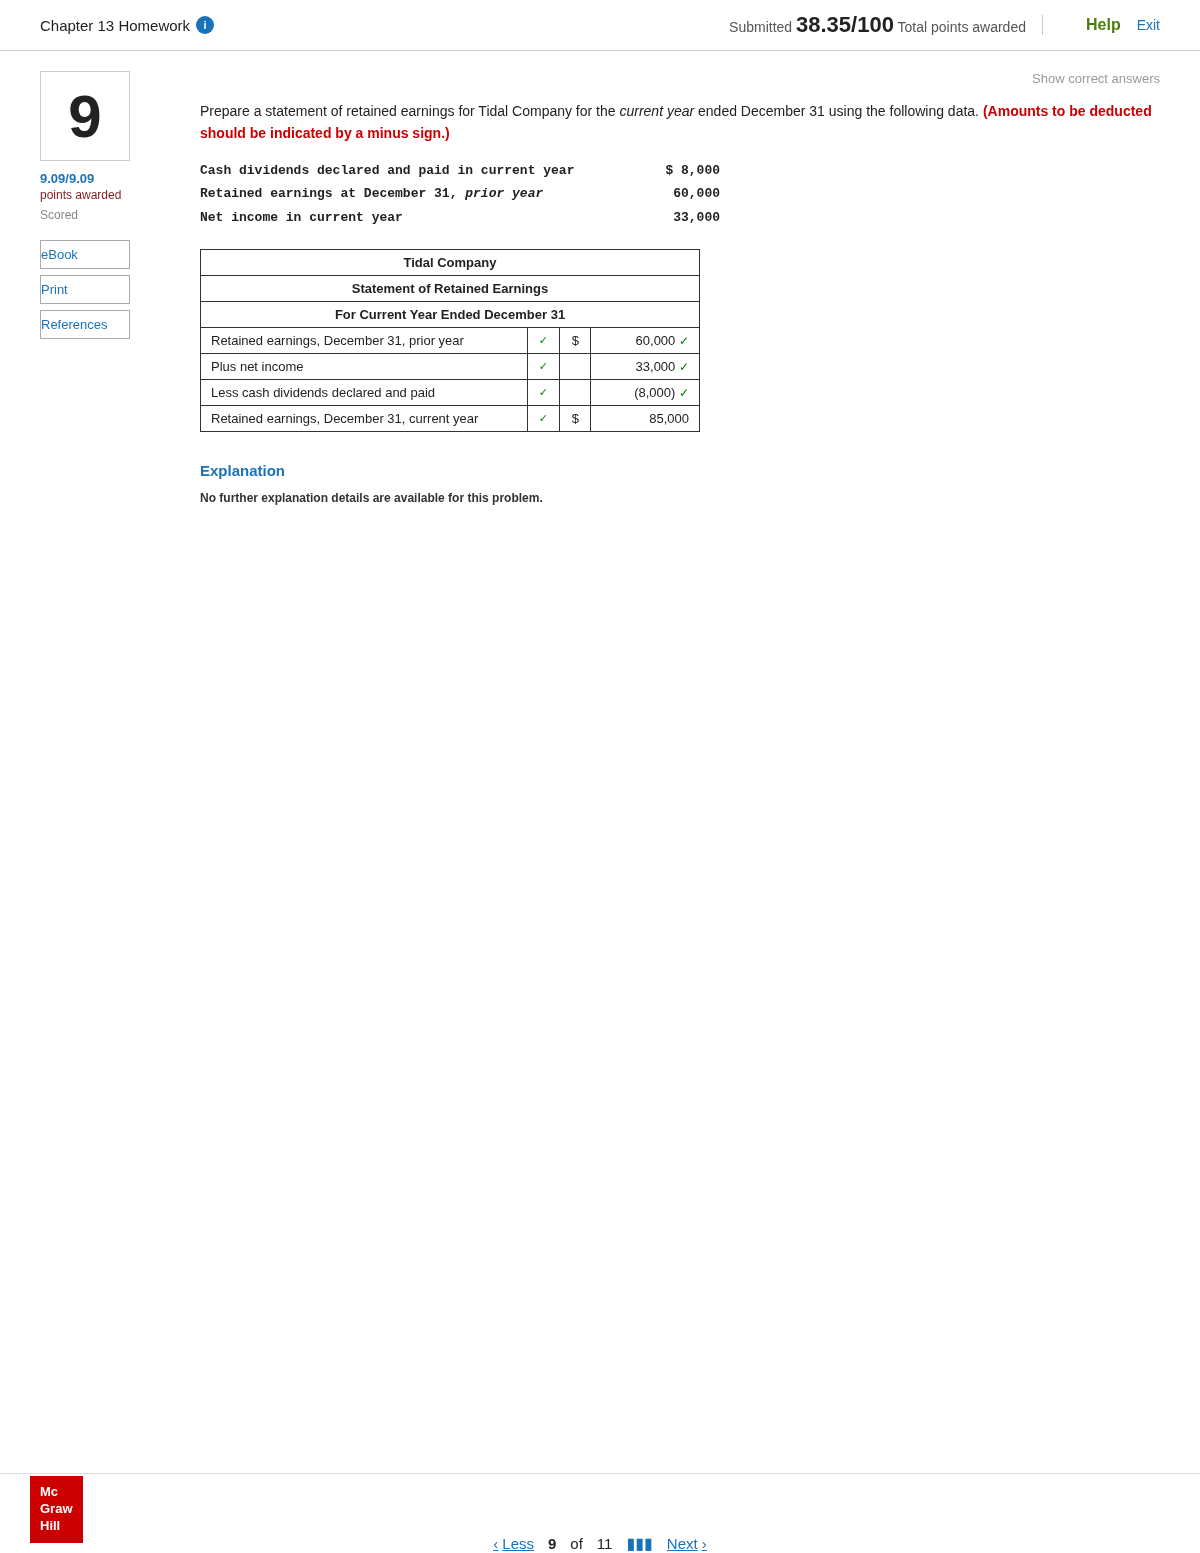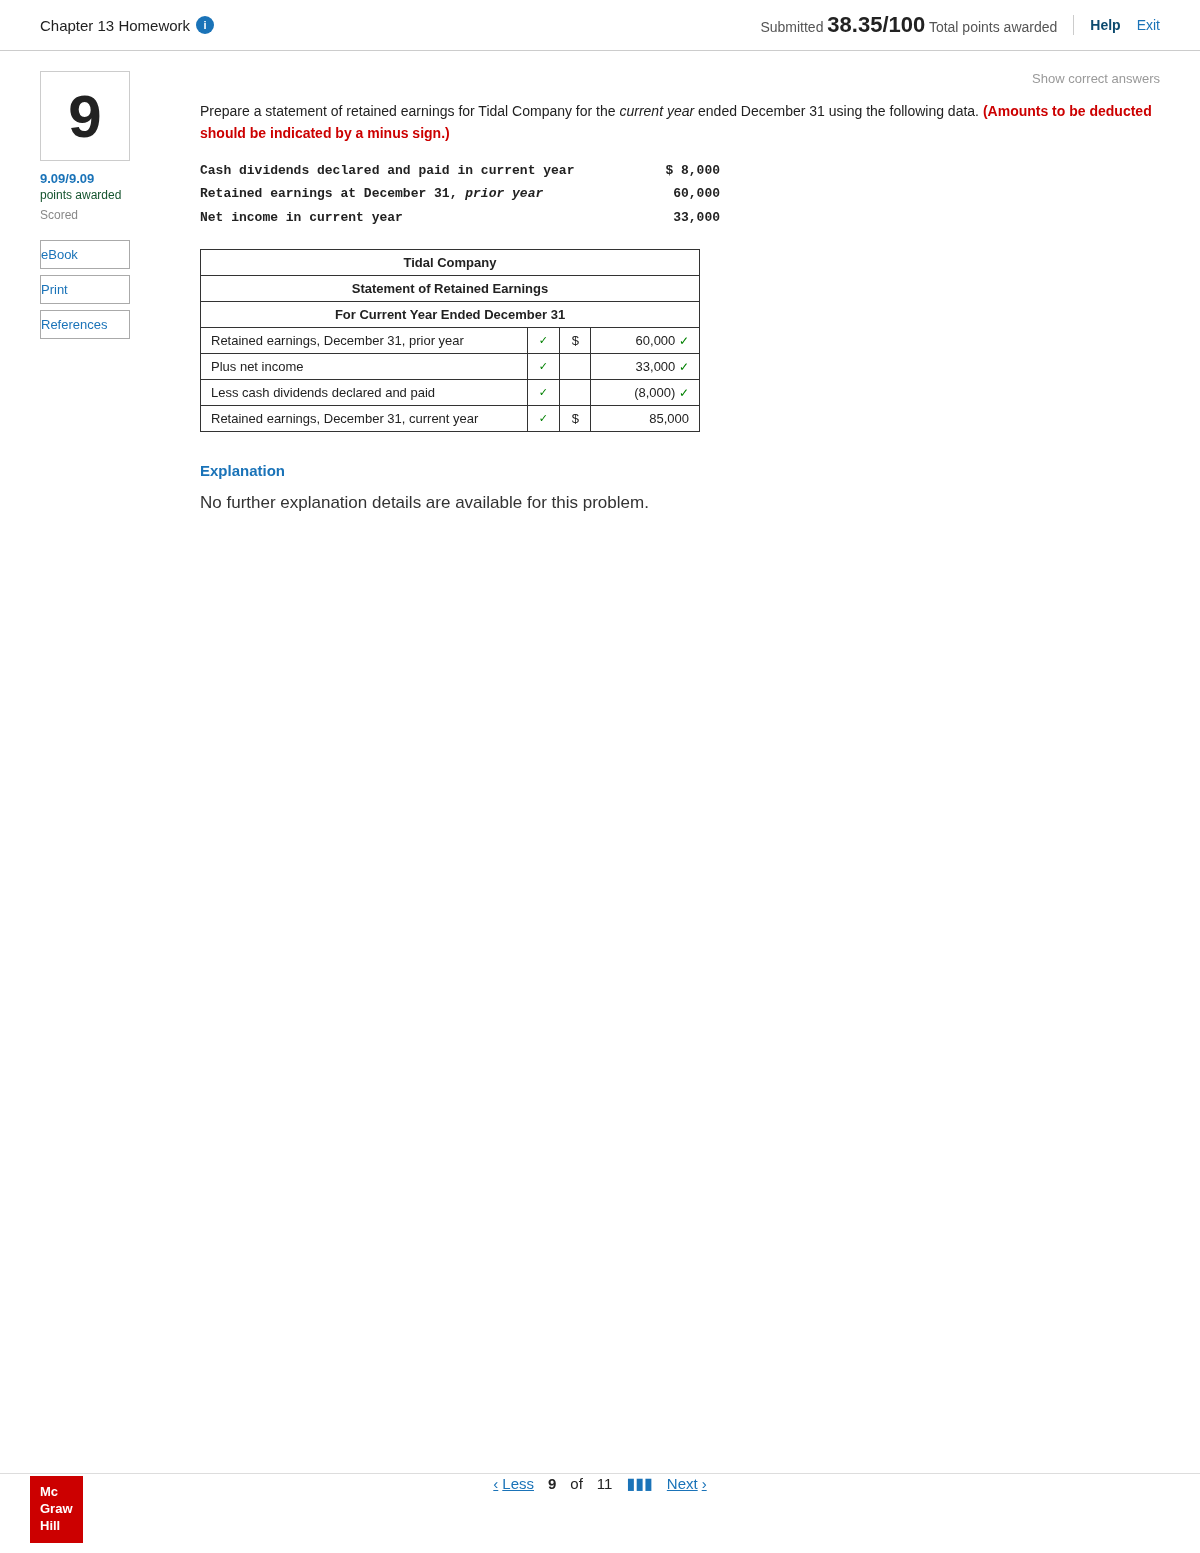--- a/index.html
+++ b/index.html
@@ -5,31 +5,31 @@
     * { box-sizing: border-box; margin: 0; padding: 0; }
     body { font-family: Arial, sans-serif; font-size: 14px; color: #222; background: #fff; width: 1200px; min-height: 1553px; position: relative; }
 
     
     .header { display: flex; align-items: center; padding: 12px 40px; border-bottom: 1px solid #ccc; }
     .header-title { font-size: 15px; color: #222; font-weight: normal; }
     .info-icon { display: inline-flex; align-items: center; justify-content: center; background: #1a73b8; color: #fff; border-radius: 50%; width: 18px; height: 18px; font-size: 11px; margin-left: 6px; font-weight: bold; }
     .header-score { margin-left: auto; font-size: 14px; color: #555; }
     .header-score span.score-val { font-size: 22px; color: #222; font-weight: bold; }
     .header-divider { width: 1px; height: 20px; background: #ccc; margin: 0 16px; }
-    .header-help { color: #0c4a6e; font-weight: bold; font-size: 14px; cursor: pointer; text-decoration: none; }
+    .header-help { color: #4d7c0f; font-weight: bold; font-size: 16px; cursor: pointer; text-decoration: none; margin-left: 27px; }
     .header-exit { color: #1a73b8; font-size: 14px; cursor: pointer; text-decoration: none; margin-left: 16px; }
 
     
     .main { display: flex; padding: 20px 40px; }
 
     
     .sidebar { width: 140px; flex-shrink: 0; }
     .question-number-box { width: 90px; height: 90px; border: 1px solid #ccc; display: flex; align-items: center; justify-content: center; font-size: 60px; font-weight: bold; color: #222; margin-bottom: 10px; }
     .points-info { font-size: 13px; color: #1a73b8; font-weight: bold; }
-    .points-awarded-label { font-size: 12px; color: #14532d; margin-top: 2px; }
+    .points-awarded-label { font-size: 12px; color: #7f1d1d; margin-top: 2px; }
     .scored-label { font-size: 12px; color: #888; margin-top: 6px; margin-bottom: 18px; }
     .sidebar-btn { display: block; width: 90px; border: 1px solid #aaa; padding: 6px 0; margin-bottom: 6px; font-size: 13px; color: #1a73b8; cursor: pointer; background: #fff; text-decoration: none; }
 
     
     .content { flex: 1; padding-left: 20px; }
     .show-correct { text-align: right; color: #999; font-size: 13px; margin-bottom: 14px; cursor: pointer; }
     .question-text { font-size: 14px; line-height: 1.6; margin-bottom: 14px; }
     .question-text .italic { font-style: italic; margin-top: 48px; }
     .question-text .red-bold { color: #cc0000; font-weight: bold; }
 
@@ -46,24 +46,24 @@
     .fin-table .data-row-cell { background: #fff; }
     .fin-table .label-cell { width: 300px; }
     .fin-table .check-cell { width: 30px; text-align: center; color: green; font-size: 12px; }
     .fin-table .dollar-cell { width: 20px; text-align: center; }
     .fin-table .value-cell { width: 100px; text-align: right; }
     .check-mark { color: green; font-size: 12px; }
 
     
     .explanation-section { margin-top: 20px; }
     .explanation-title { color: #1a73b8; font-weight: bold; font-size: 15px; margin-bottom: 10px; }
-    .explanation-text { font-size: 17px; color: #333; line-height: 1.6; }
+    .explanation-text { font-size: 12px; color: #333; line-height: 1.6; font-weight: bold; }
 
     
-    .footer { position: absolute; bottom: 0; left: 0; right: 0; height: 80px; display: flex; align-items: flex-start; justify-content: center; border-top: 1px solid #ddd; background: #fff; }
+    .footer { position: absolute; bottom: 0; left: 0; right: 0; height: 80px; display: flex; align-items: flex-end; justify-content: center; border-top: 1px solid #ddd; background: #fff; }
     .footer-logo { position: absolute; left: 30px; bottom: 10px; }
     .logo-box { background: #cc0000; color: #fff; font-size: 13px; font-weight: bold; padding: 8px 10px; line-height: 1.3; }
     .pagination { display: flex; align-items: center; gap: 14px; font-size: 16px; }
     .page-btn { color: #1a73b8; cursor: pointer; font-size: 15px; text-decoration: underline; display: flex; align-items: center; gap: 4px; }
     .page-current { font-size: 15px; font-weight: bold; }
     .page-of { font-size: 15px; }
     .grid-icon { color: #1a73b8; font-size: 16px; cursor: pointer; }
 
     
     .check-arrow { color: green; font-size: 11px; }

